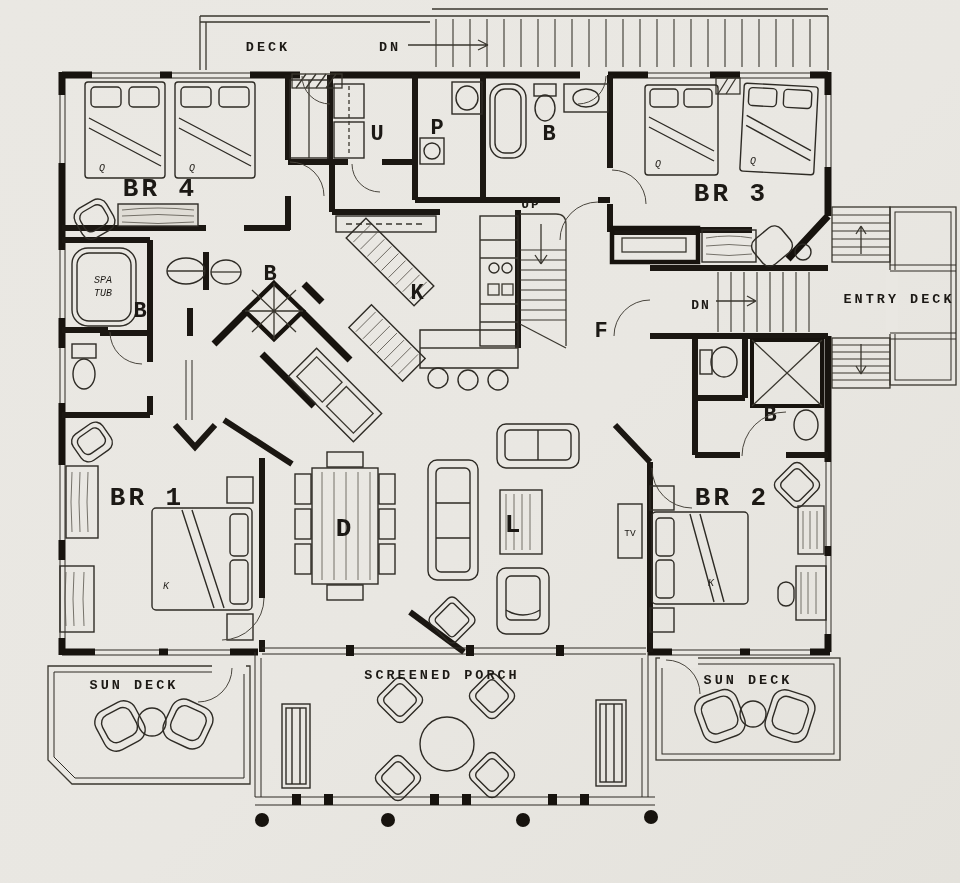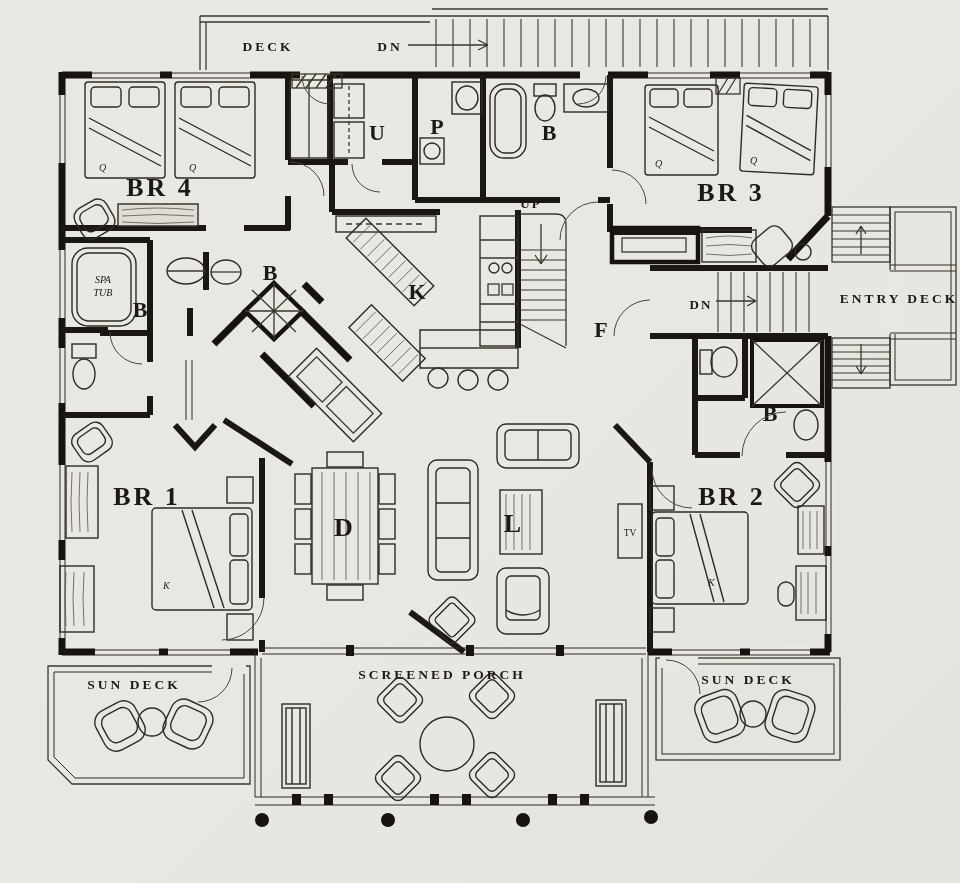--- a/index.html
+++ b/index.html
@@ -1,18 +1,18 @@
 <!DOCTYPE html>
 <html><head>
 <meta charset="utf-8">
 <style>
   html,body{margin:0;padding:0;background:#e3e1dc;}
   #stage{position:relative;width:960px;height:883px;overflow:hidden;
     background:linear-gradient(135deg,#eae8e3 0%,#e9e7e2 55%,#e4e2dc 100%);
-    font-family:Liberation Serif, serif;}
+    font-family:Liberation Mono, monospace;}
   svg{position:absolute;left:0;top:0;}
   .wall{stroke:#17130e;stroke-width:7;fill:none;stroke-linecap:butt;}
   .iwall{stroke:#1b1712;stroke-width:6;fill:none;}
   .thin{stroke:#3a372f;stroke-width:1.3;fill:none;}
   .fur{stroke:#2e2b25;stroke-width:1.4;fill:none;}
   .grain{stroke:#57534a;stroke-width:.8;fill:none;}
   .tread{stroke:#3a372f;stroke-width:1.1;fill:none;}
   .winline{stroke:#2e2b25;stroke-width:1;fill:none;}
   .winmask{fill:#e9e7e2;}
   .arc{stroke:#4a463e;stroke-width:1;fill:none;}

